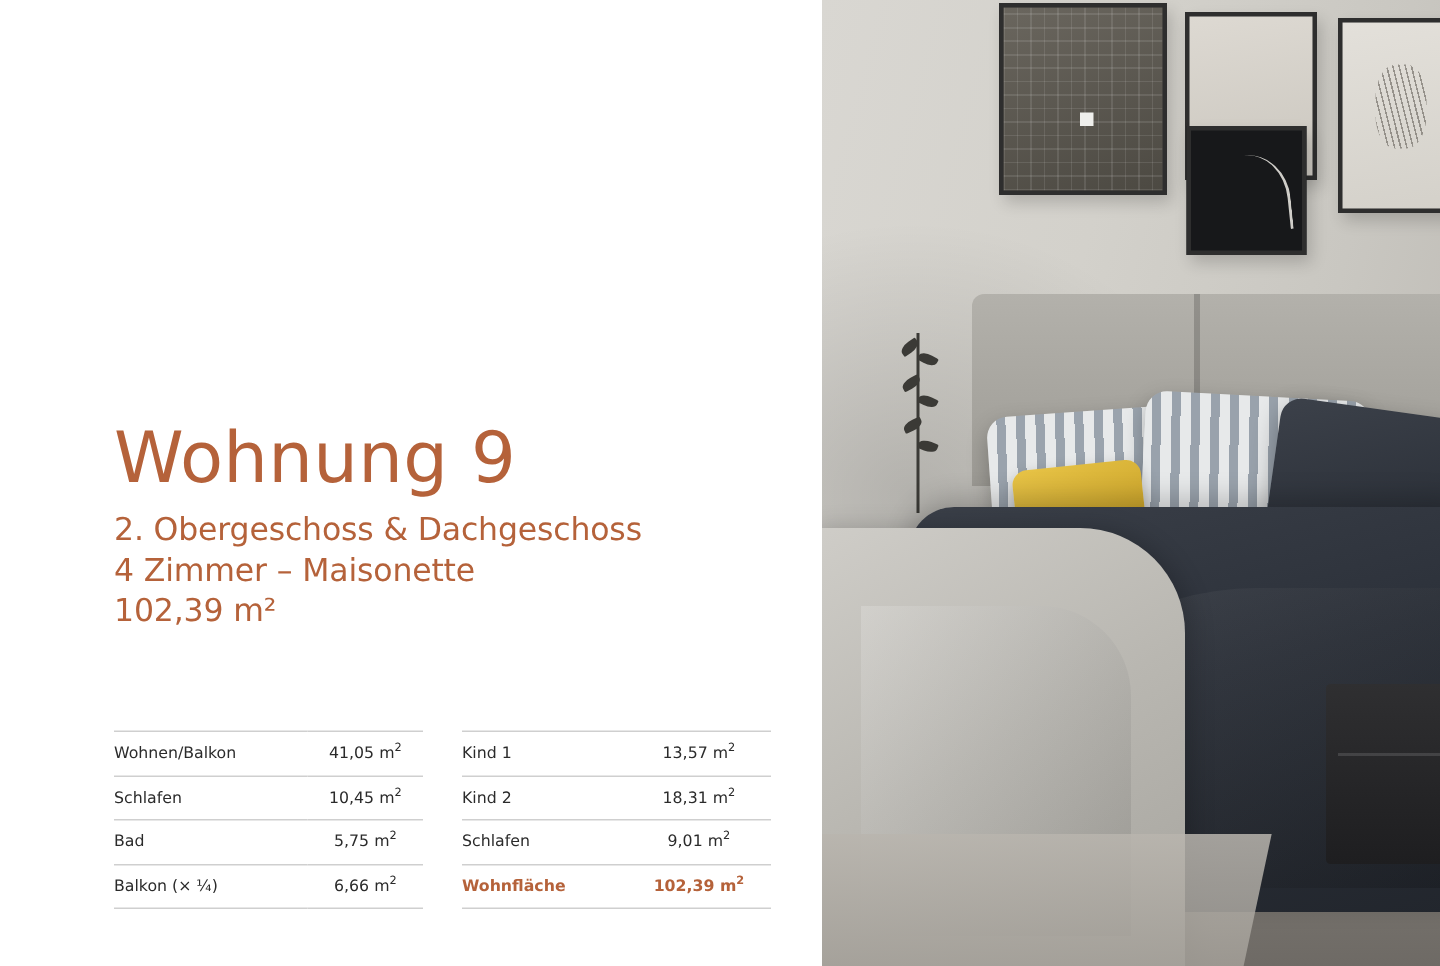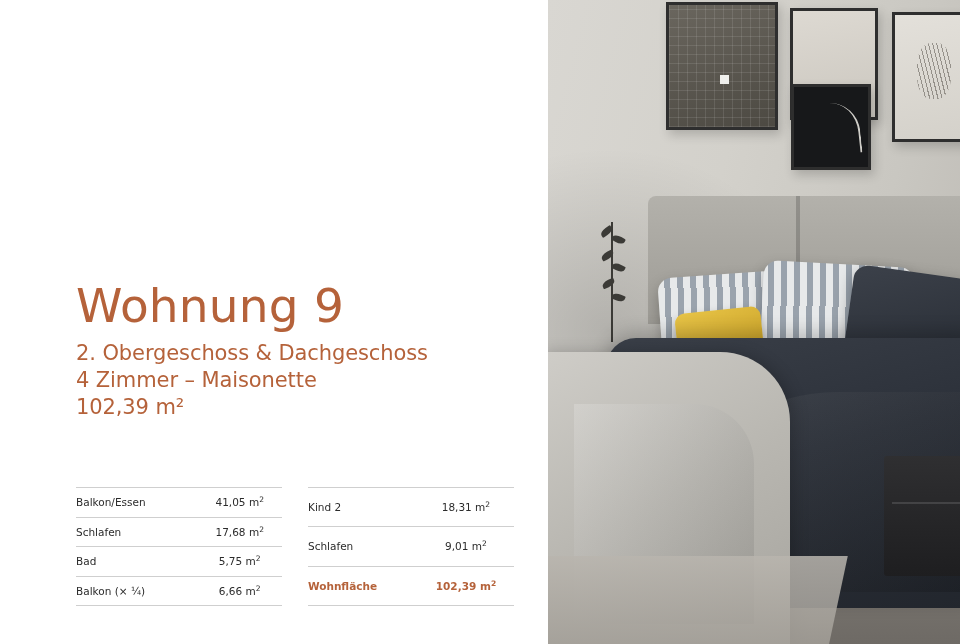--- a/index.html
+++ b/index.html
@@ -354,40 +354,44 @@
         <div class="subtitle">4 Zimmer – Maisonette</div>
         <div class="subtitle">102,39 m²</div>
       </div>
     </div>
 
     <div class="tables">
 
       <table class="room-table">
         <tbody>
           <tr>
-            <td class="label">Balkon/Essen</td>
+            <td class="label">Wohnen/Balkon</td>
             <td class="value"><span>41,05 m</span><sup>2</sup></td>
           </tr>
           <tr>
             <td class="label">Schlafen</td>
-            <td class="value"><span>17,68 m</span><sup>2</sup></td>
+            <td class="value"><span>10,45 m</span><sup>2</sup></td>
           </tr>
           <tr>
             <td class="label">Bad</td>
             <td class="value"><span>5,75 m</span><sup>2</sup></td>
           </tr>
           <tr>
             <td class="label">Balkon (× ¼)</td>
             <td class="value"><span>6,66 m</span><sup>2</sup></td>
           </tr>
         </tbody>
       </table>
 
       <table class="room-table">
         <tbody>
+          <tr>
+            <td class="label">Kind 1</td>
+            <td class="value"><span>13,57 m</span><sup>2</sup></td>
+          </tr>
           <tr>
             <td class="label">Kind 2</td>
             <td class="value"><span>18,31 m</span><sup>2</sup></td>
           </tr>
           <tr>
             <td class="label">Schlafen</td>
             <td class="value"><span>9,01 m</span><sup>2</sup></td>
           </tr>
           <tr class="total">
             <td class="label">Wohnfläche</td>

